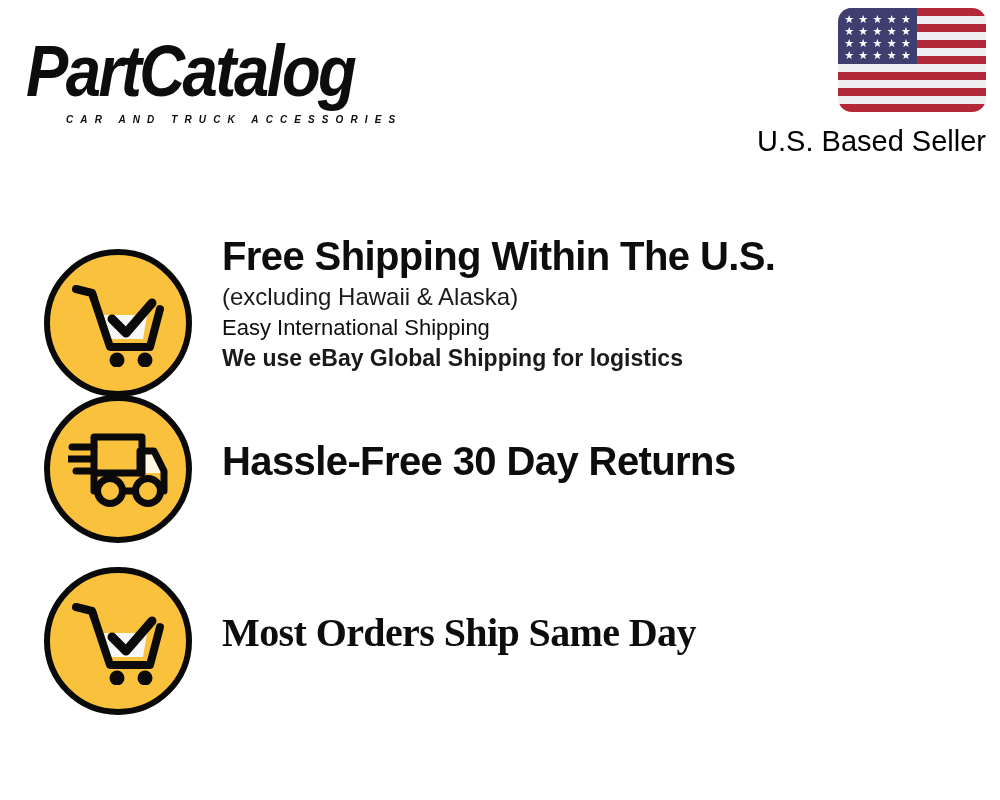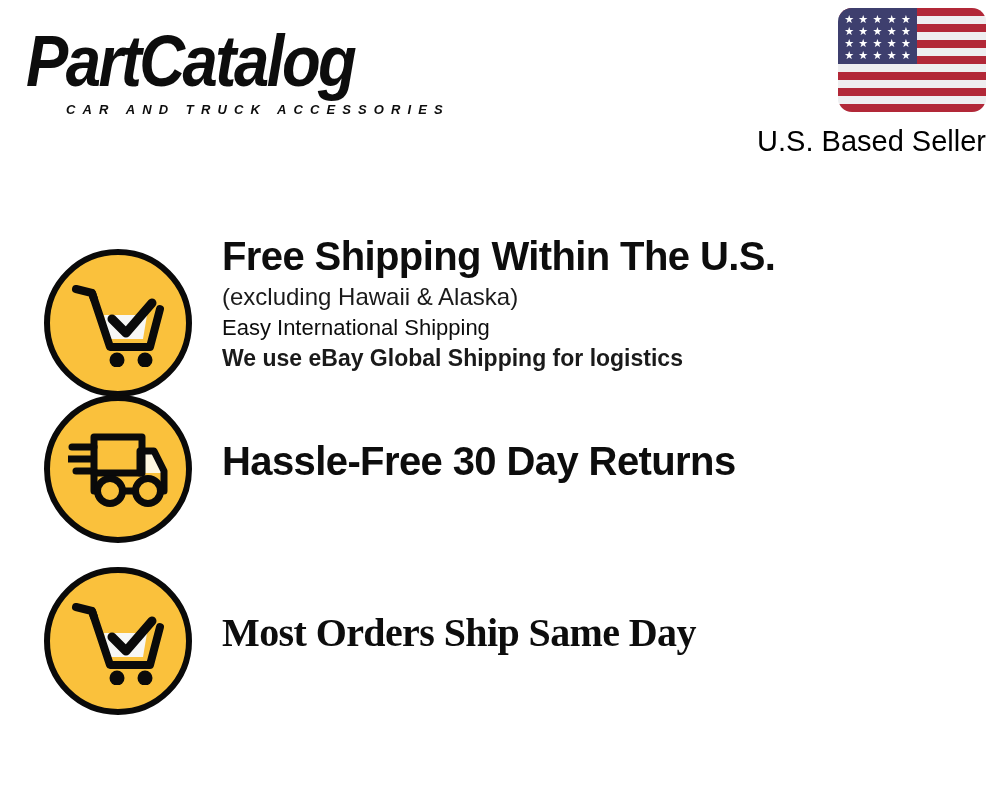--- a/index.html
+++ b/index.html
@@ -22,21 +22,21 @@
     position: absolute;
     left: 0; top: 0;
     width: 1000px;
     height: 175px;
   }
 
   
   #brand-logo {
     position: absolute;
     left: 22px;
-    top: 26px;
+    top: 36px;
     width: 470px;
     height: 92px;
   }
   #brand-wordmark {
     font-family: "Liberation Sans", "DejaVu Sans", sans-serif;
     font-weight: 700;
     font-style: italic;
     font-size: 64px;
     line-height: 64px;
     letter-spacing: -2.5px;
@@ -46,21 +46,21 @@
     transform-origin: left top;
     padding-left: 4px;
   }
   #brand-tagline {
     position: absolute;
     left: 44px;
     top: 76px;
     font-family: "Liberation Sans", "DejaVu Sans", sans-serif;
     font-weight: 700;
     font-style: italic;
-    font-size: 13px;
+    font-size: 10px;
     line-height: 16px;
     letter-spacing: 7.1px;
     color: #0d0d0d;
     white-space: nowrap;
     transform: scaleY(1.02);
     transform-origin: left top;
   }
 
   
   #seller-badge {

